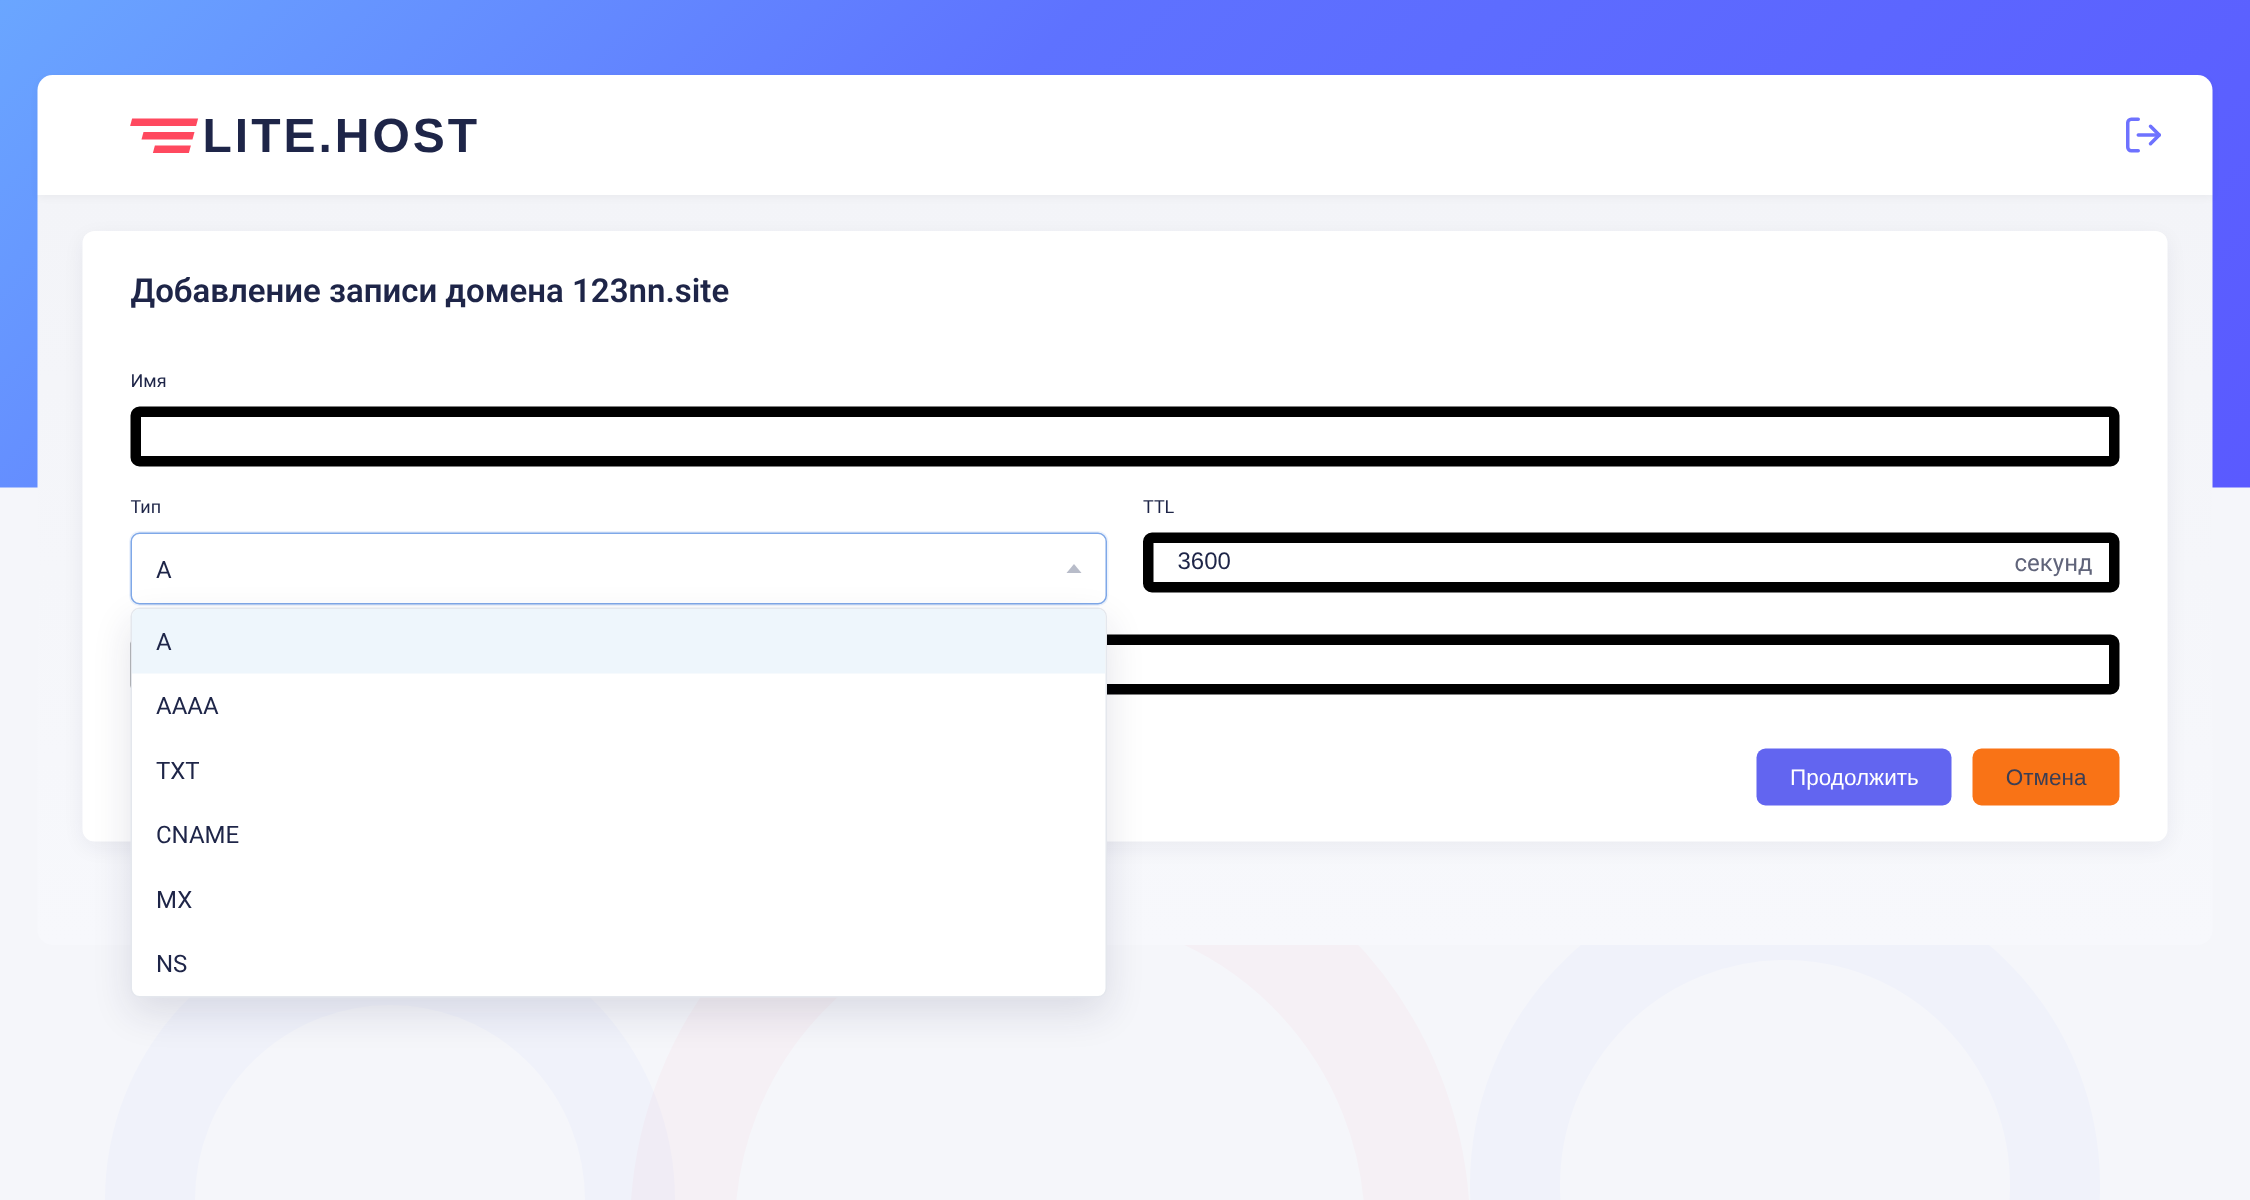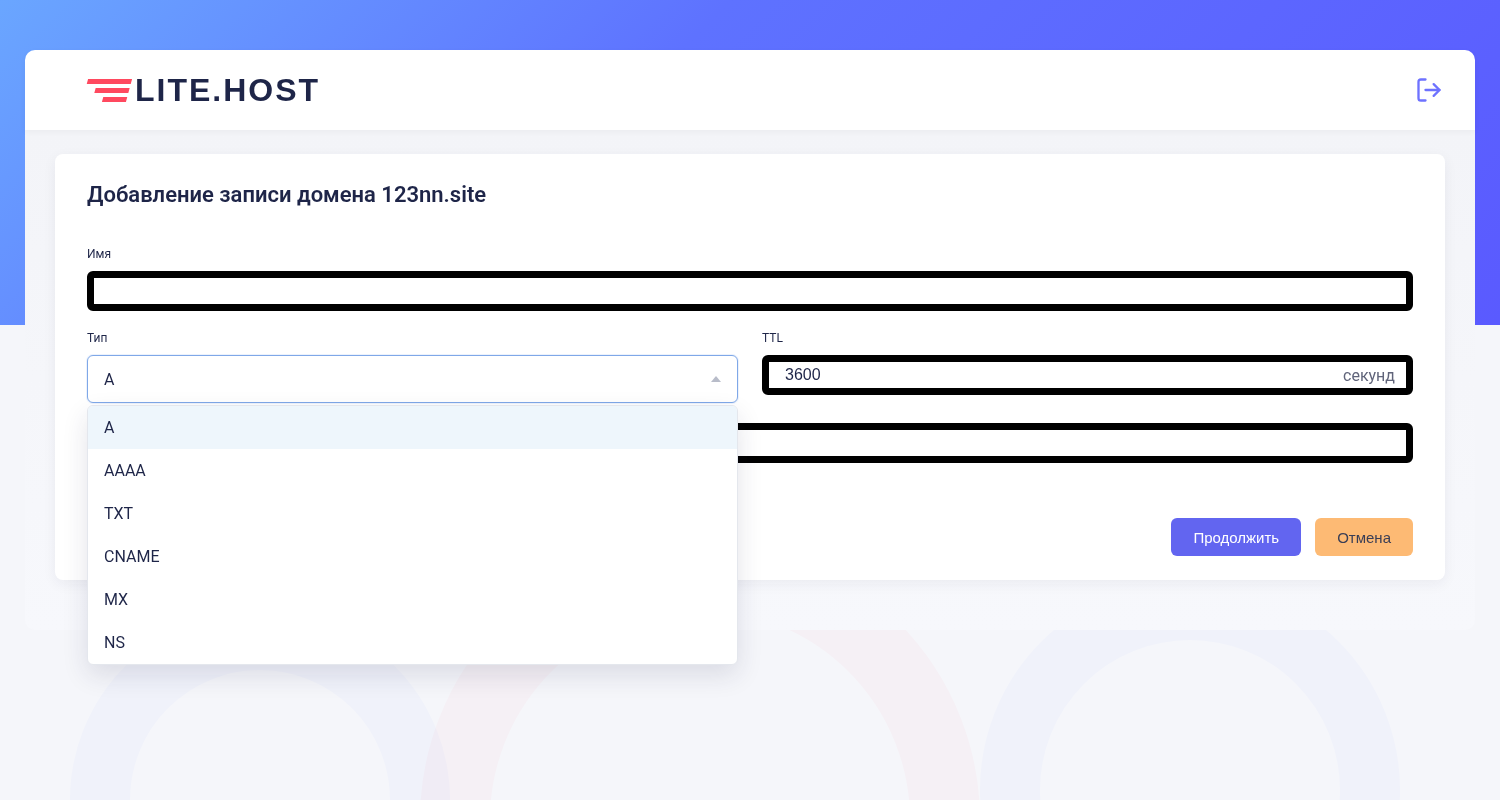--- a/index.html
+++ b/index.html
@@ -196,28 +196,27 @@
   .btn {
     height: 38px;
     padding: 0 22px;
     border-radius: 6px;
     font-size: 15px;
     cursor: pointer;
     border: none;
     display: inline-flex;
     align-items: center;
     justify-content: center;
-    margin-top: 19px;
   }
   .btn-primary {
     background: #6265f0;
     color: #fff;
   }
   .btn-secondary {
-    background: #fdba74;
+    background: #f97316;
     color: #3a3e55;
   }
 
   .hidden-input-row { margin-top: 20px; }
 </style>
 </head>
 <body>
 
 <div class="bg-gradient"></div>
 <div class="bg-circle c1"></div>

